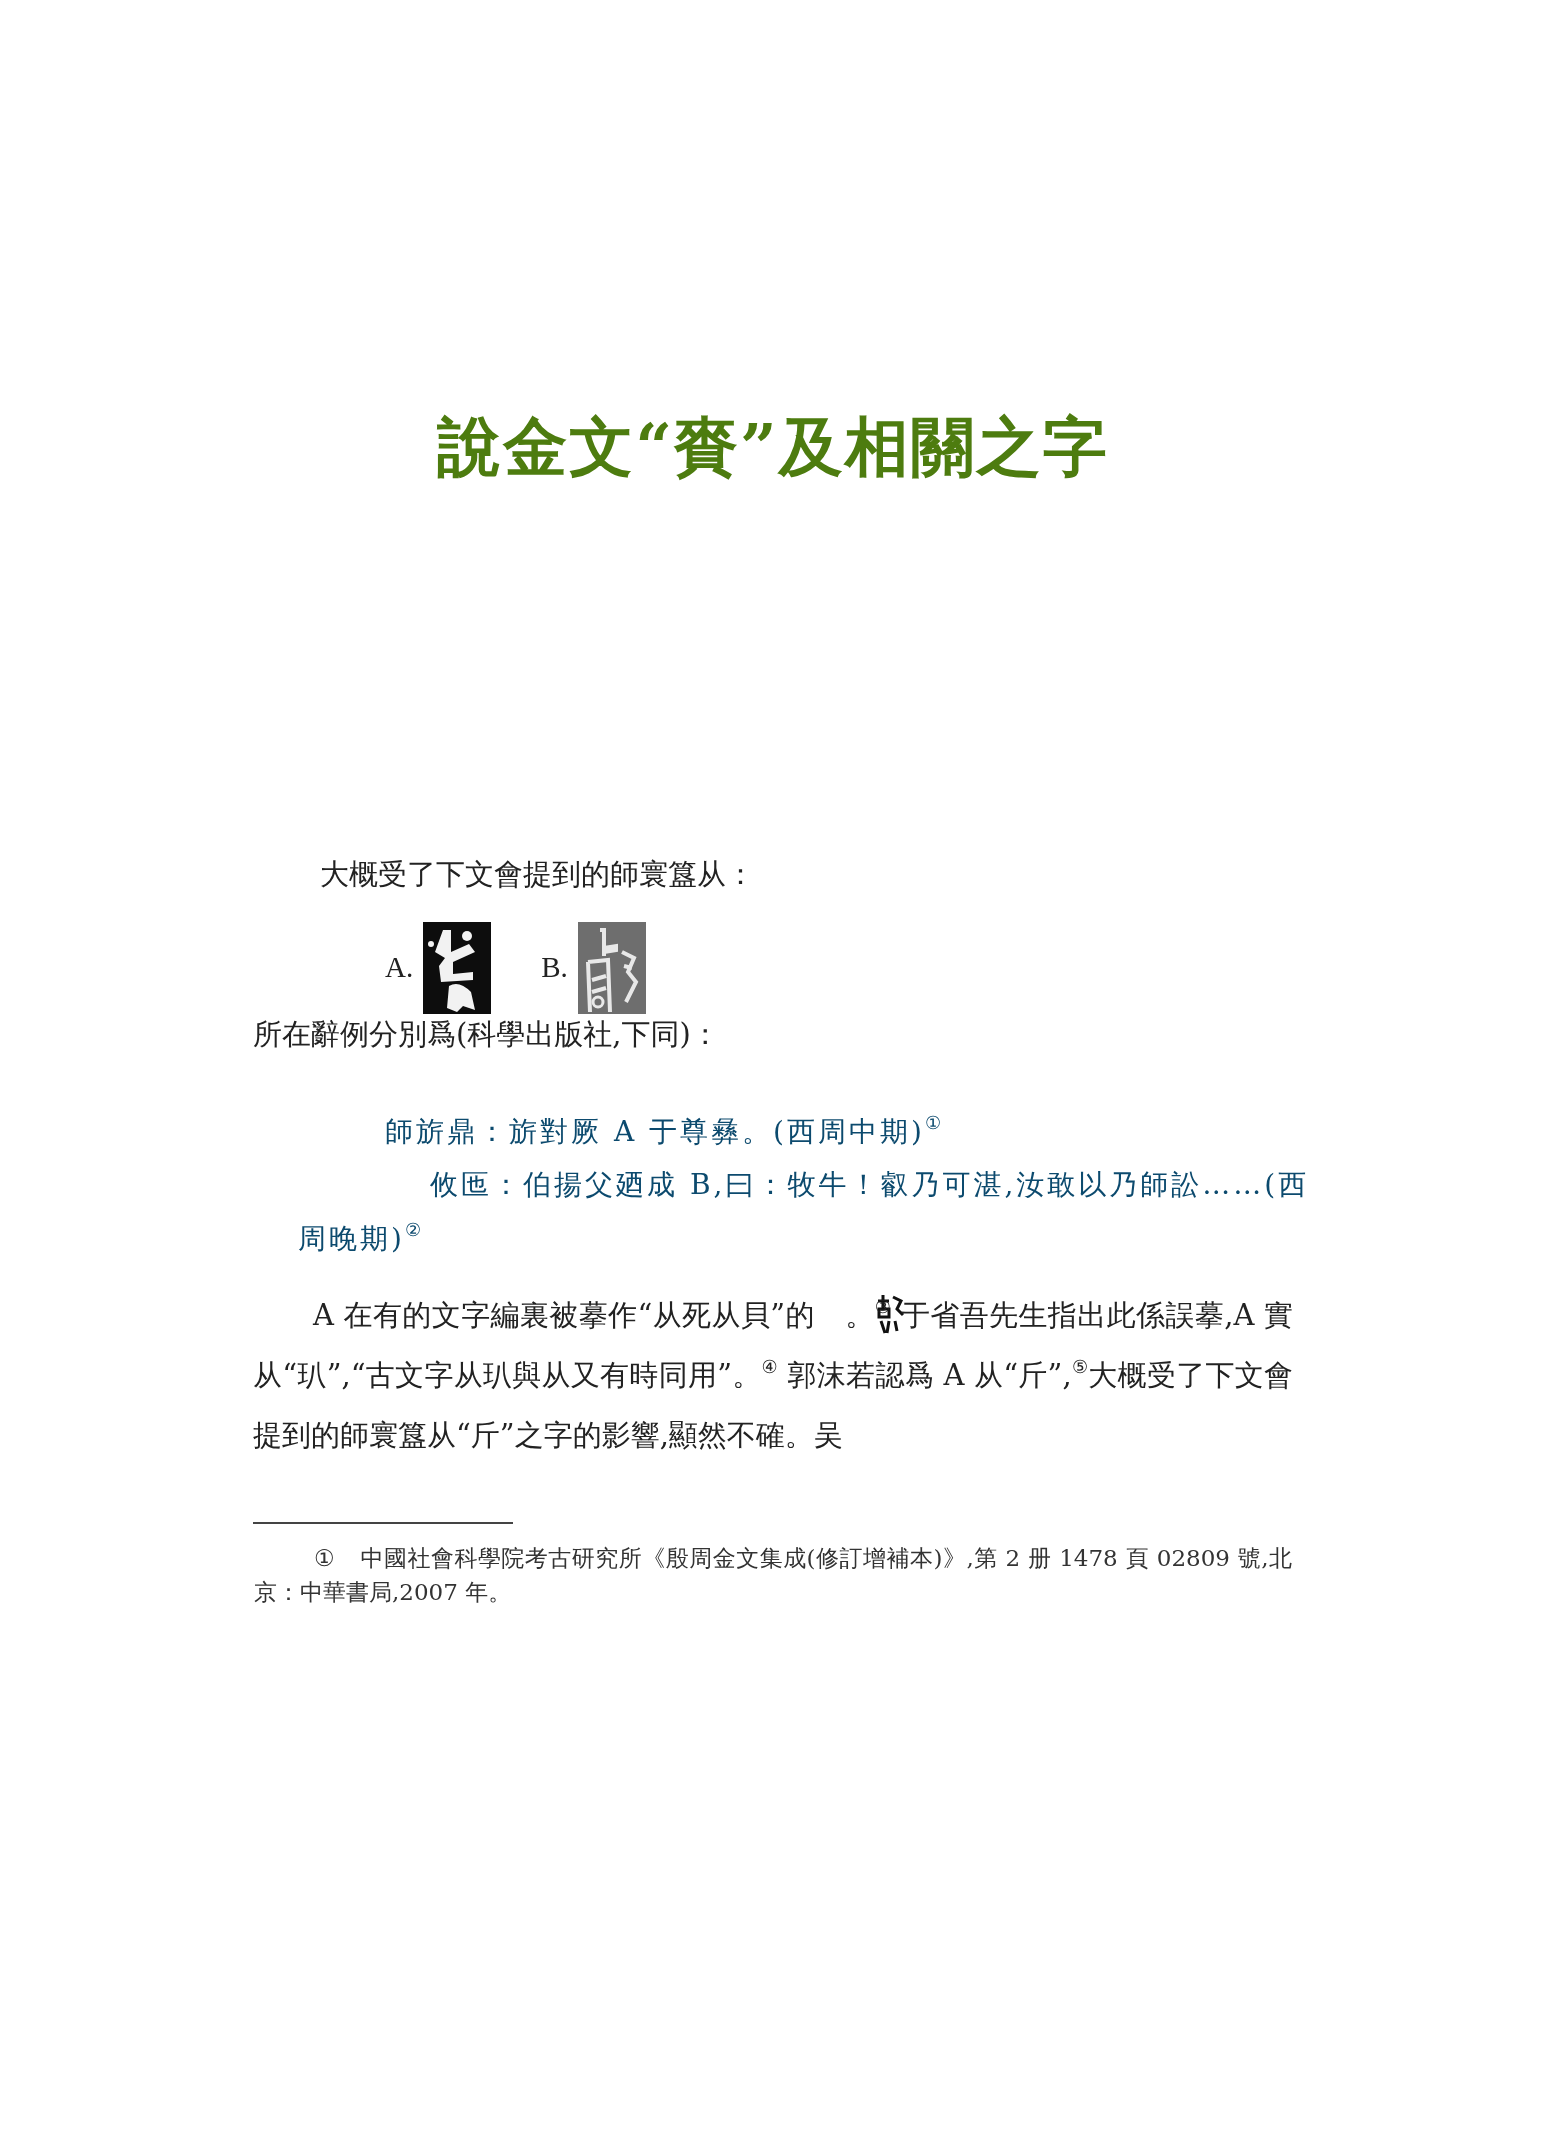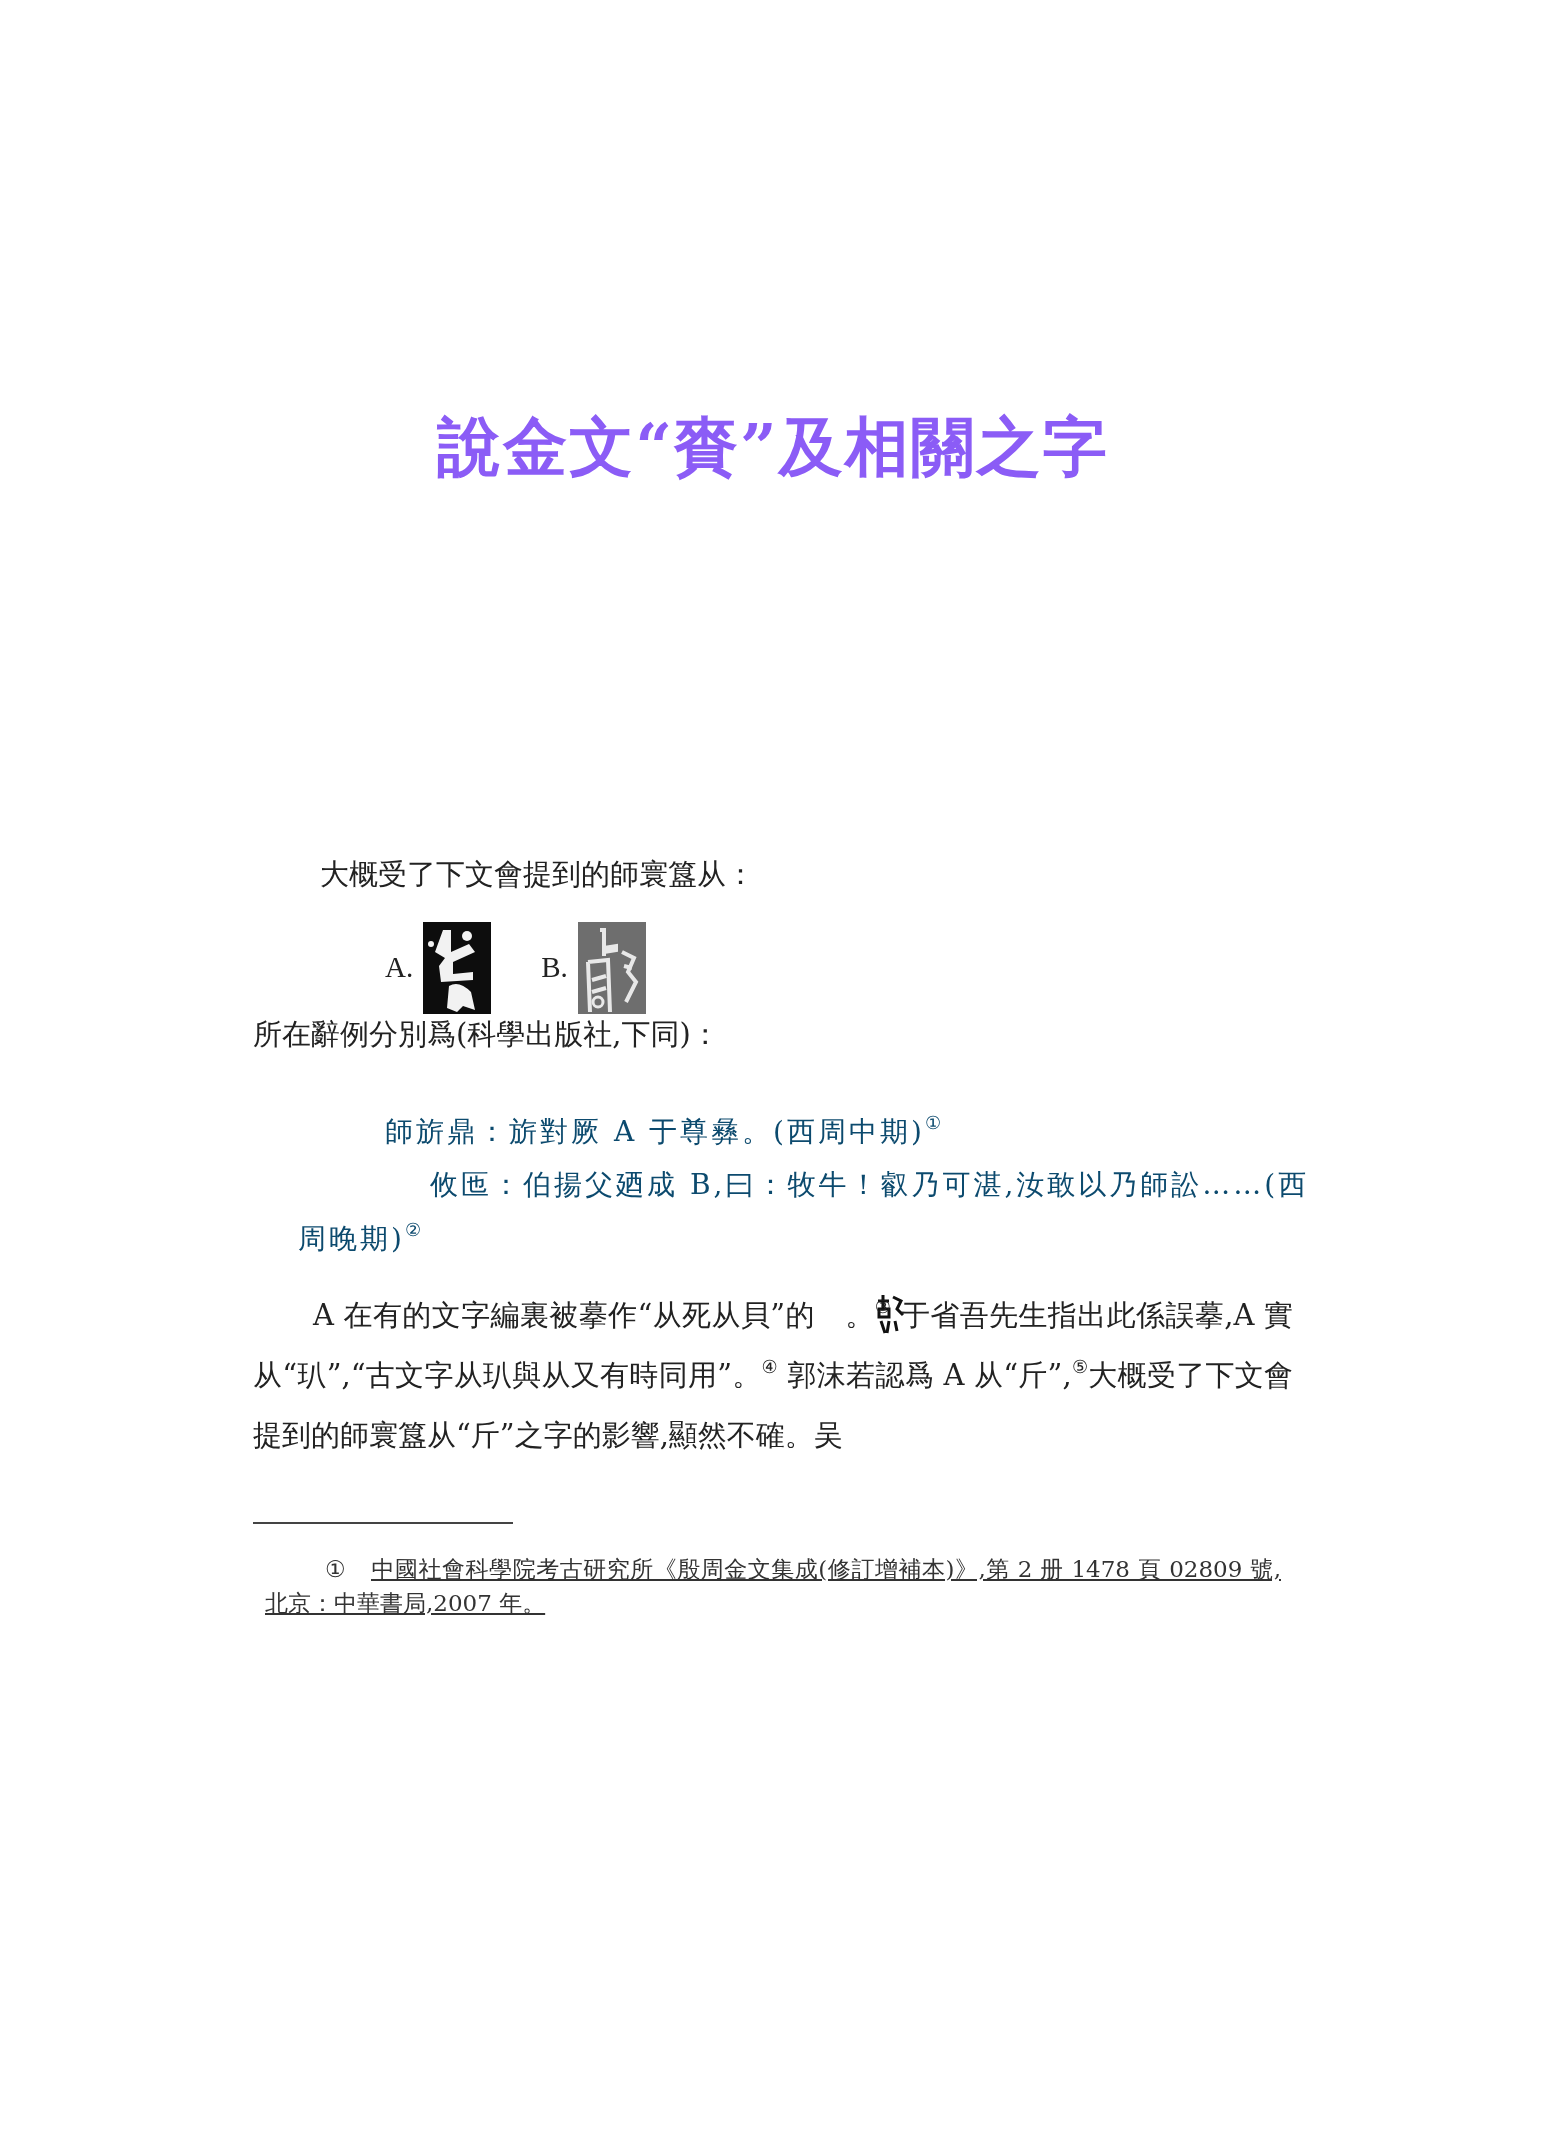--- a/index.html
+++ b/index.html
@@ -17,21 +17,21 @@
     }
     .page-title {
       position: absolute;
       top: 372px;
       left: 0;
       width: 1546px;
       text-align: center;
       font-size: 64px;
       font-weight: bold;
       letter-spacing: 2px;
-      color: #8b5cf6;
+      color: #4d7c0f;
       line-height: 1;
     }
     .body-para {
       position: absolute;
       left: 253px;
       width: 1040px;
       font-size: 29px;
       line-height: 58px;
       color: #222;
     }
@@ -114,23 +114,22 @@
       position: absolute;
       top: 1540px;
       left: 253px;
       width: 1040px;
       font-size: 23px;
       line-height: 34px;
       color: #333;
     }
     .footnote {
       text-indent: 60px;
-      margin: 12px;
+      margin: 1px;
       text-align: justify;
-      text-decoration: underline;
     }
     .fn-num {
       display: inline-block;
       width: 46px;
       text-indent: 0;
     }
   </style>
 </head>
 <body>
 

